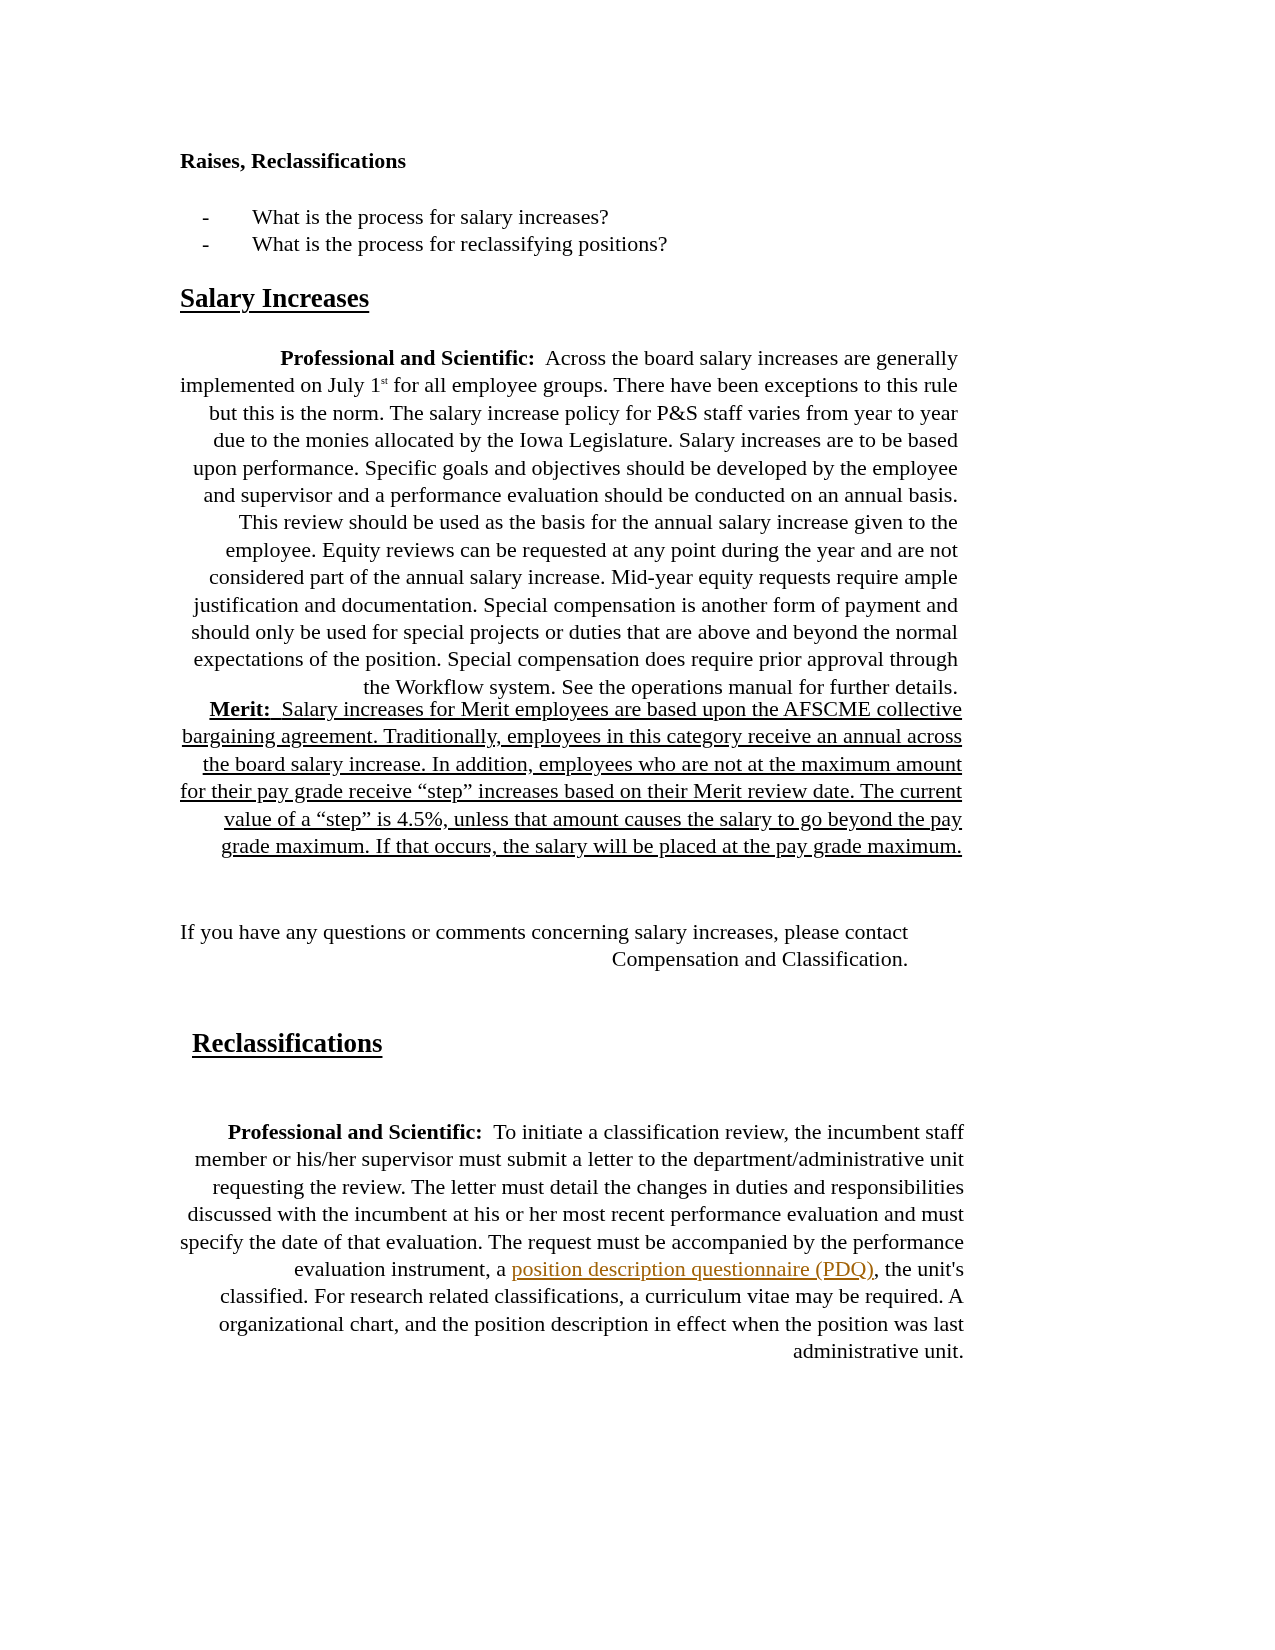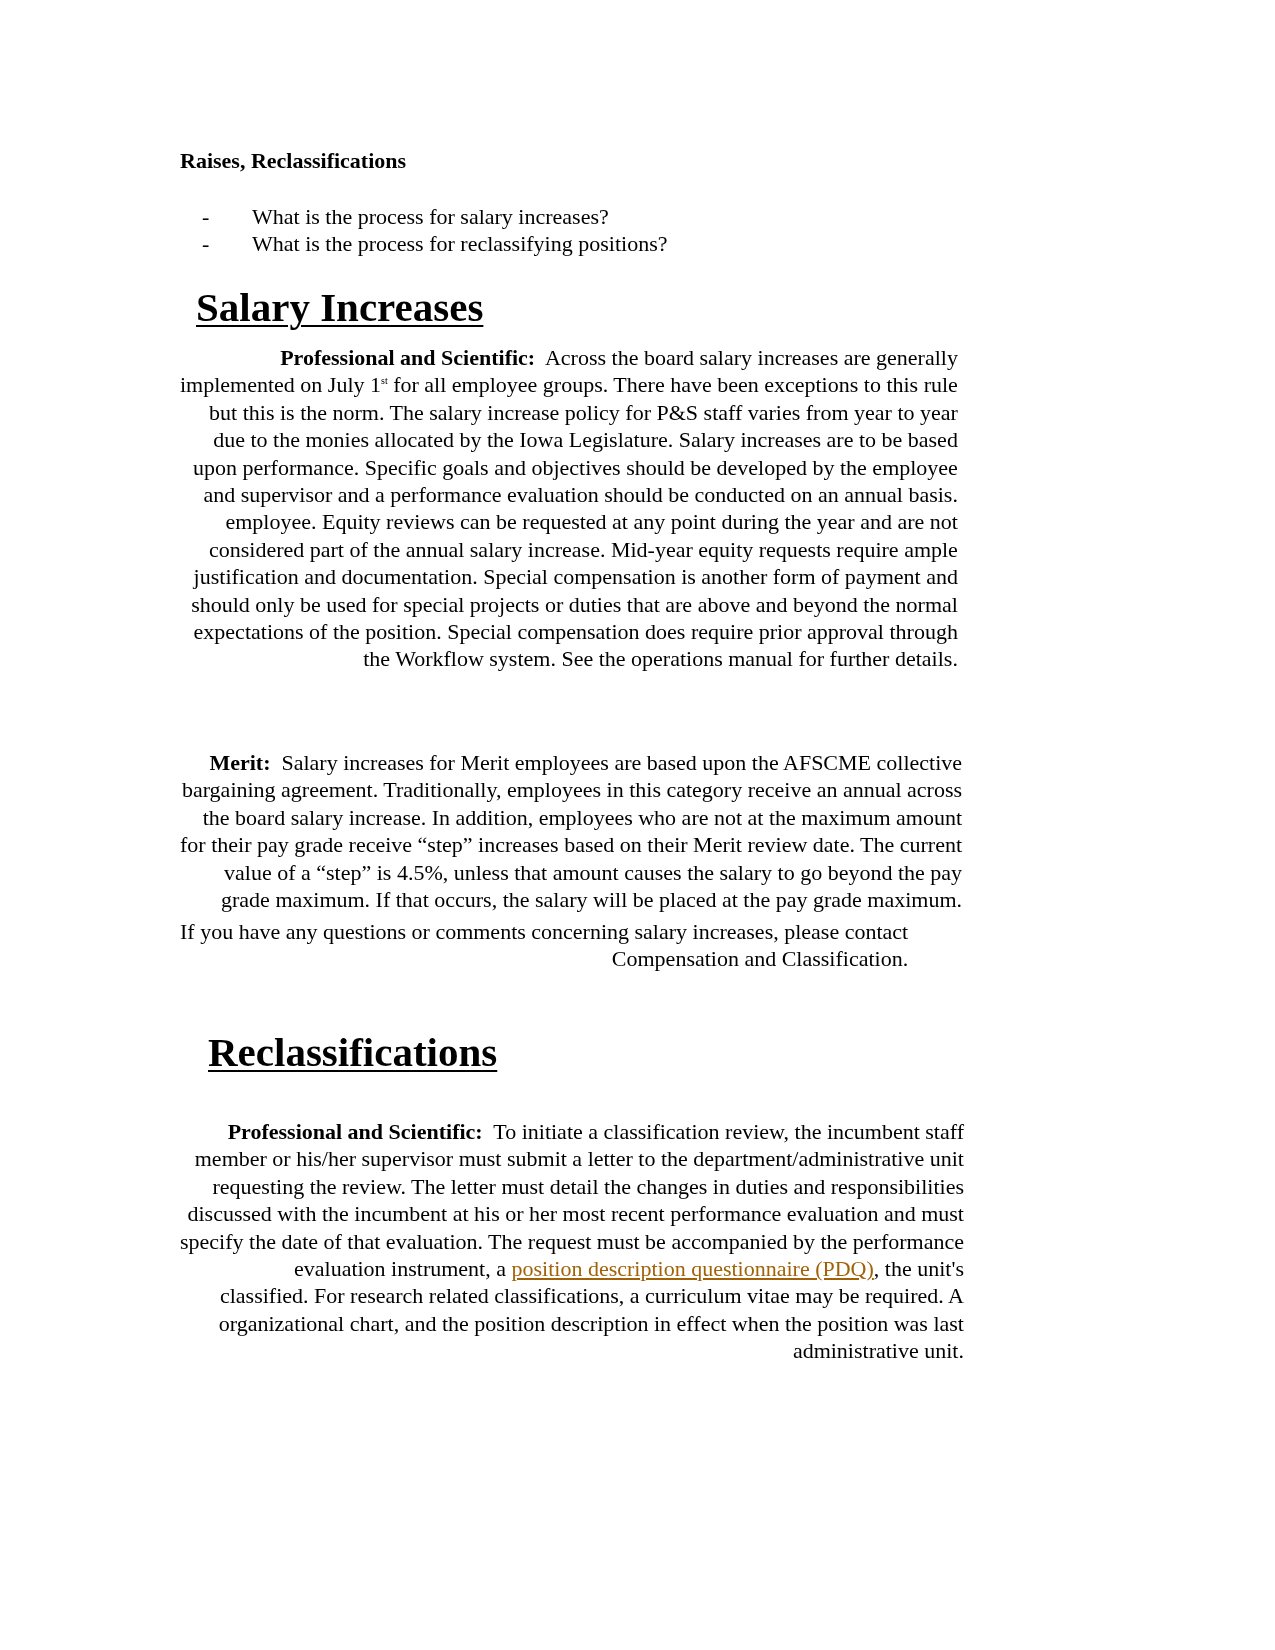--- a/index.html
+++ b/index.html
@@ -44,22 +44,22 @@
     padding-left: 72px;
     white-space: nowrap;
   }
   .question-list .dash {
     position: absolute;
     left: 22px;
     top: 0;
   }
   .section-heading {
     position: absolute;
-    left: 16px;
-    font-size: 41px;
+    left: 0;
+    font-size: 27px;
     font-weight: bold;
     text-decoration: underline;
     text-decoration-thickness: 2px;
     text-underline-offset: 4px;
     white-space: nowrap;
   }
   #h-salary { top: 283px; }
   #h-reclass { top: 1028px; margin-left: 12px; }
   .para {
     position: absolute;
@@ -73,21 +73,21 @@
     white-space: nowrap;
     text-align: right;
   }
   .para b { font-weight: bold; }
   sup {
     font-size: 10px;
     line-height: 0;
     vertical-align: super;
   }
   #p-ps { top: 344px; }
-  #p-merit { top: 749px; }
+  #p-merit { top: 695px; text-decoration: underline; }
   #p-contact { top: 918px; }
   #p-reclass { top: 1118px; }
   a.doc-link {
     color: #1a1aff;
     text-decoration: underline;
   }
 </style>
 </head>
 <body>
 
@@ -108,20 +108,21 @@
 
   <div class="section-heading" id="h-salary">Salary Increases</div>
 
   <p class="para" id="p-ps">
     <span class="line"><b>Professional and Scientific:</b>&nbsp; <span>Across the board salary increases are generally</span></span>
     <span class="line"><span>implemented on July 1</span><sup>st</sup> <span>for all employee groups.  There have been exceptions to this rule</span></span>
     <span class="line">but this is the norm.  The salary increase policy for P&amp;S staff varies from year to year</span>
     <span class="line">due to the monies allocated by the Iowa Legislature.  Salary increases are to be based</span>
     <span class="line">upon performance.  Specific goals and objectives should be developed by the employee</span>
     <span class="line">and supervisor and a performance evaluation should be conducted on an annual basis.</span>
+    <span class="line">This review should be used as the basis for the annual salary increase given to the</span>
     <span class="line">employee.  Equity reviews can be requested at any point during the year and are not</span>
     <span class="line">considered part of the annual salary increase.  Mid-year equity requests require ample</span>
     <span class="line">justification and documentation.  Special compensation is another form of payment and</span>
     <span class="line">should only be used for special projects or duties that are above and beyond the normal</span>
     <span class="line">expectations of the position.  Special compensation does require prior approval through</span>
     <span class="line">the Workflow system.  See the operations manual for further details.</span>
   </p>
 
   <p class="para" id="p-merit">
     <span class="line"><b>Merit:</b>&nbsp; <span>Salary increases for Merit employees are based upon the AFSCME collective</span></span>

